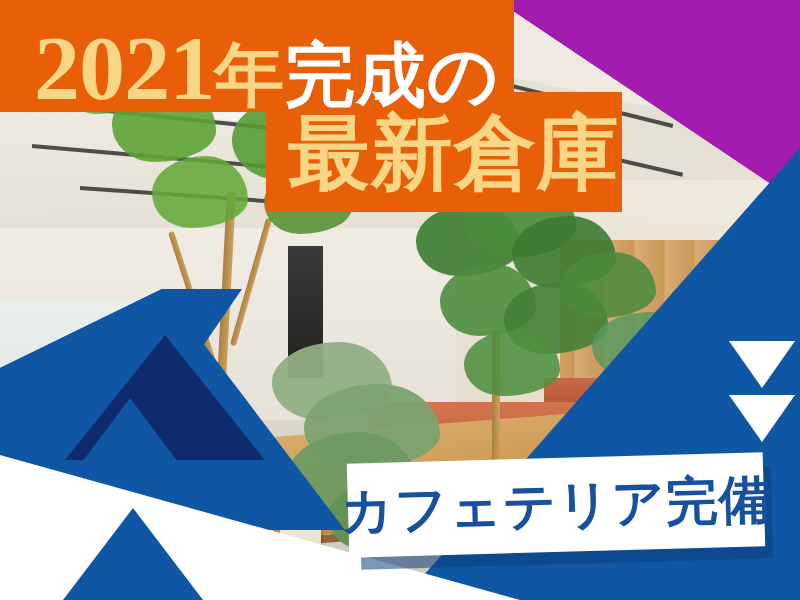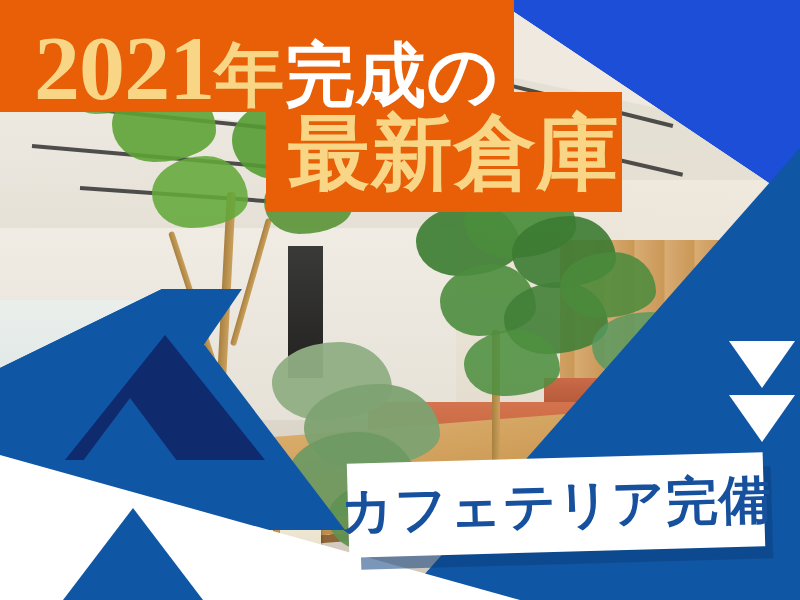--- a/index.html
+++ b/index.html
@@ -10,21 +10,21 @@
   }
   body {
     font-family: "Liberation Sans", "DejaVu Sans", sans-serif;
   }
 
   #banner {
     position: relative;
     width: 800px;
     height: 600px;
     overflow: hidden;
-    background: #1d4ed8;
+    background: #a21caf;
   }
 
   
   .photo {
     position: absolute;
     inset: 0;
     overflow: hidden;
     
     clip-path: polygon(
         0% 0%,

